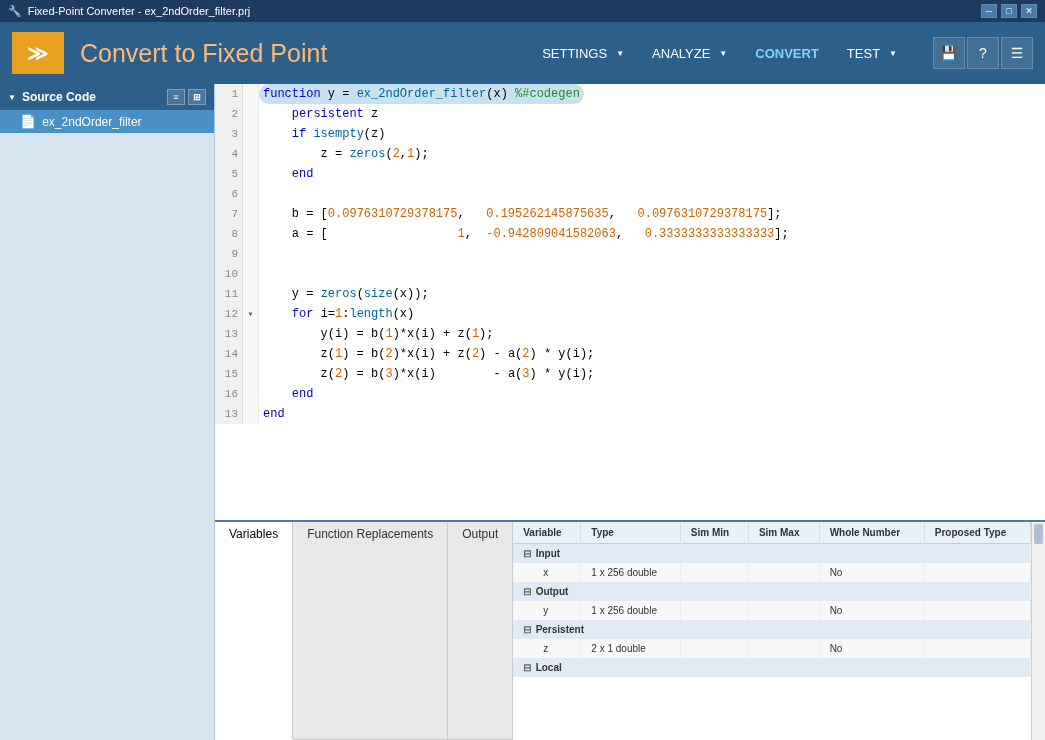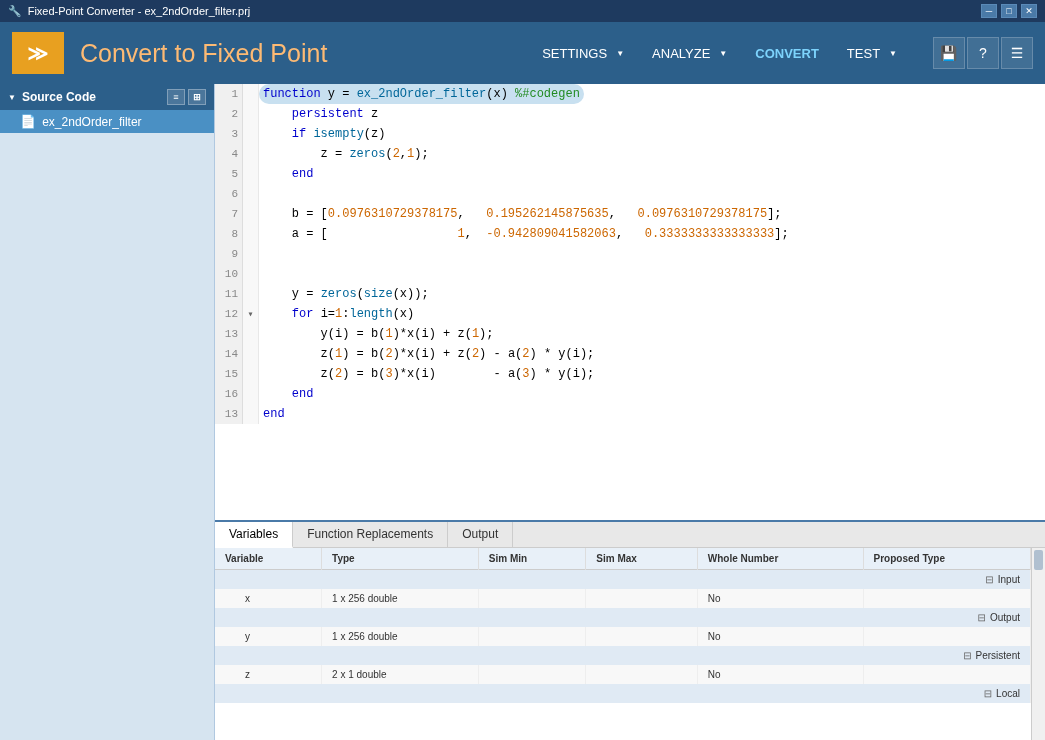--- a/index.html
+++ b/index.html
@@ -168,21 +168,21 @@
     .num { color: #cc6600; }
     .var { color: #000; }
     .func-sig { background: #c8e0f0; border-radius: 10px; }
 
     
     .bottom-panel {
       height: 220px;
       background: white;
       border-top: 2px solid #4a7aa8;
       display: flex;
-      flex-direction: column;
+      flex-direction: row;
     }
     .tab-bar {
       display: flex;
       background: #e8e8e8;
       border-bottom: 1px solid #ccc;
     }
     .tab {
       padding: 5px 14px;
       font-size: 12px;
       cursor: pointer;
@@ -215,24 +215,23 @@
       border-right: 1px solid #ddd;
     }
     .data-table tbody tr:nth-child(even) { background: #f8f8f8; }
     .data-table tbody td {
       padding: 4px 10px;
       border-right: 1px solid #eee;
       color: #333;
     }
     .section-row td {
       background: #e0eaf4;
-      font-weight: 400;
+      font-weight: 700;
       color: #1a3a5c;
       padding: 3px 10px;
-      text-align: right;
     }
     .section-minus { color: #666; margin-right: 4px; }
     .table-scroll { overflow-y: auto; flex: 1; }
 
     .scrollbar-y {
       width: 14px;
       background: #f0f0f0;
       border-left: 1px solid #ccc;
     }
   </style>

